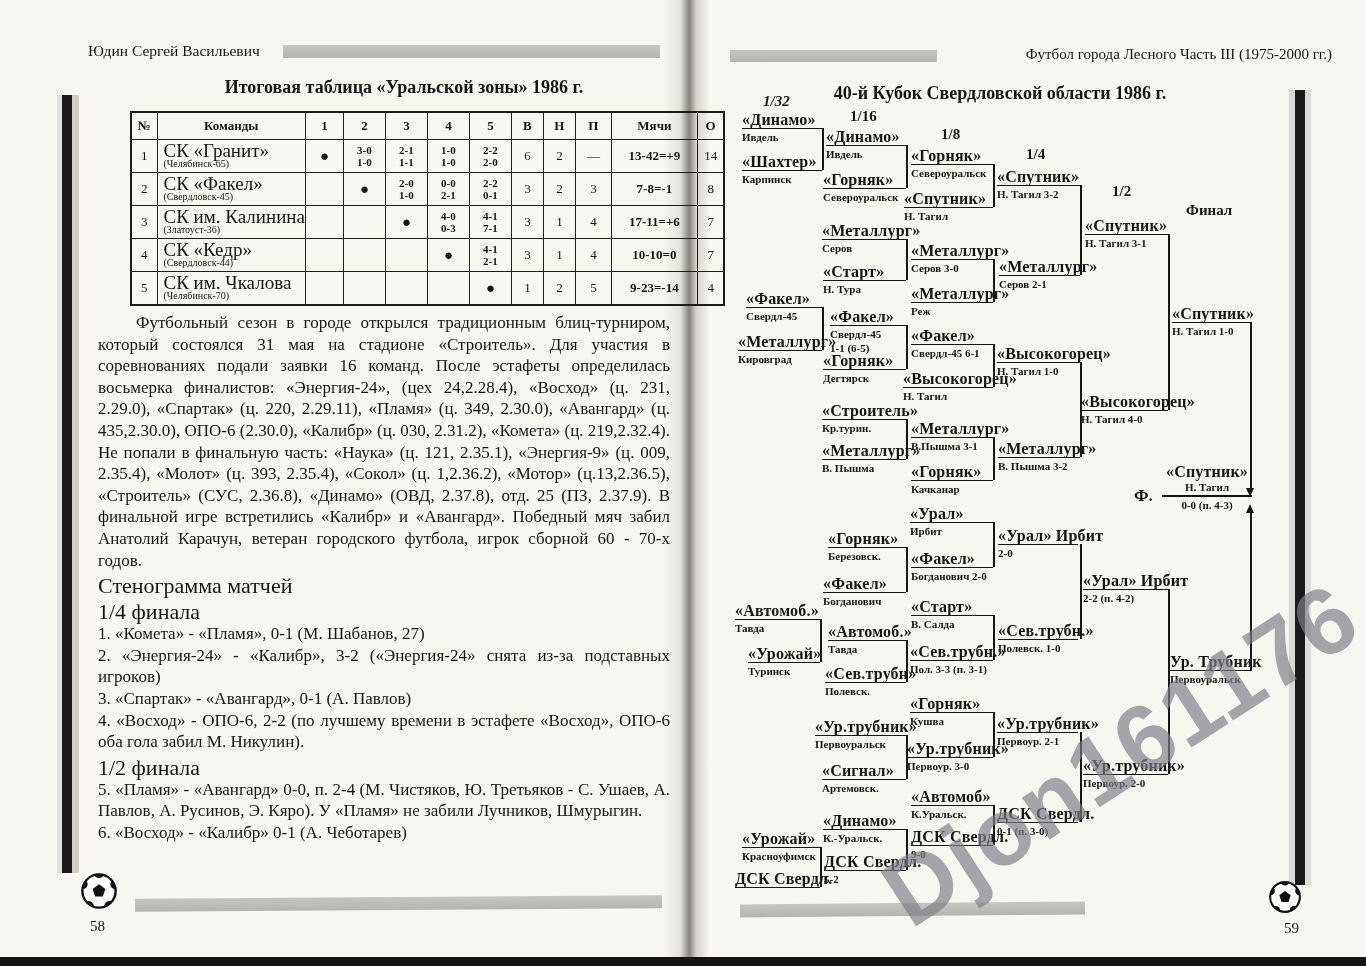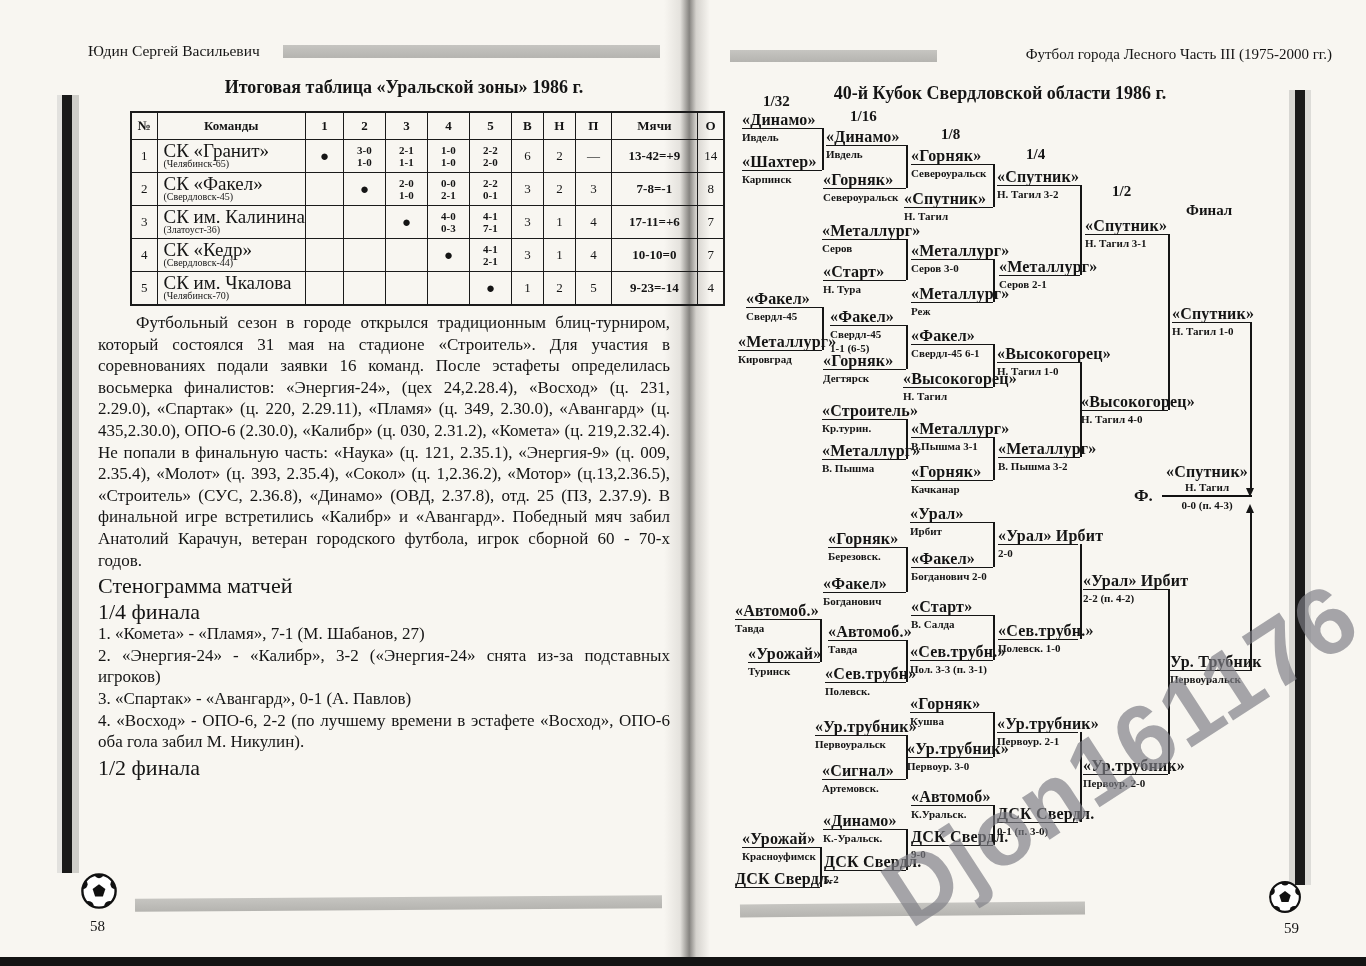--- a/index.html
+++ b/index.html
@@ -270,31 +270,35 @@
         <td>4</td>
       </tr>
     </tbody>
 </table>
 
 <div class="abs" id="left-column">
   <div id="body-paragraph">Футбольный сезон в городе открылся традиционным блиц-турниром, который состоялся 31 мая на стадионе «Строитель». Для участия в соревнованиях подали заявки 16 команд. После эстафеты определилась восьмерка финалистов: «Энергия-24», (цех 24,2.28.4), «Восход» (ц. 231, 2.29.0), «Спартак» (ц. 220, 2.29.11), «Пламя» (ц. 349, 2.30.0), «Авангард» (ц. 435,2.30.0), ОПО-6 (2.30.0), «Калибр» (ц. 030, 2.31.2), «Комета» (ц. 219,2.32.4). Не попали в финальную часть: «Наука» (ц. 121, 2.35.1), «Энергия-9» (ц. 009, 2.35.4), «Молот» (ц. 393, 2.35.4), «Сокол» (ц. 1,2.36.2), «Мотор» (ц.13,2.36.5), «Строитель» (СУС, 2.36.8), «Динамо» (ОВД, 2.37.8), отд. 25 (ПЗ, 2.37.9). В финальной игре встретились «Калибр» и «Авангард». Победный мяч забил Анатолий Карачун, ветеран городского футбола, игрок сборной 60 - 70-х годов.</div>
   <div class="lheading">Стенограмма матчей</div>
   <div class="lheading">1/4 финала</div>
   <div id="qf-list">
-      <div class="match-item">1. «Комета» - «Пламя», 7-1 (М. Шабанов, 27)</div>
+      <div class="match-item">1. «Комета» - «Пламя», 0-1 (М. Шабанов, 27)</div>
       <div class="match-item">2. «Энергия-24» - «Калибр», 3-2 («Энергия-24» снята из-за подставных игроков)</div>
       <div class="match-item">3. «Спартак» - «Авангард», 0-1 (А. Павлов)</div>
       <div class="match-item">4. «Восход» - ОПО-6, 2-2 (по лучшему времени в эстафете «Восход», ОПО-6 оба гола забил М. Никулин).</div>
     </div>
   <div class="lheading">1/2 финала</div>
+  <div id="sf-list">
+      <div class="match-item">5. «Пламя» - «Авангард» 0-0, п. 2-4 (М. Чистяков, Ю. Третьяков - С. Ушаев, А. Павлов, А. Русинов, Э. Кяро). У «Пламя» не забили Лучников, Шмурыгин.</div>
+      <div class="match-item">6. «Восход» - «Калибр» 0-1 (А. Чеботарев)</div>
+    </div>
 </div>
 
 <div class="abs" id="cup-title">40-й Кубок Свердловской области 1986 г.</div>
 <div id="bracket">
-    <div class="rlabel" style="left: 763px; top: 93px;">1/32</div>
+    <div class="rlabel" style="left: 763px; top: 93px; font-style: italic;">1/32</div>
     <div class="rlabel" style="left: 850px; top: 108px;">1/16</div>
     <div class="rlabel" style="left: 941px; top: 126px;">1/8</div>
     <div class="rlabel" style="left: 1026px; top: 146px;">1/4</div>
     <div class="rlabel" style="left: 1112px; top: 183px;">1/2</div>
     <div class="rlabel" style="left: 1186px; top: 202px;">Финал</div>
     <div class="bnode" style="left: 742px; top: 112px;">
       <div class="bteam">«Динамо»</div>
       <div class="bline" style="width: 80px;"></div>
       <div class="bsub">Ивдель</div>
     </div>

